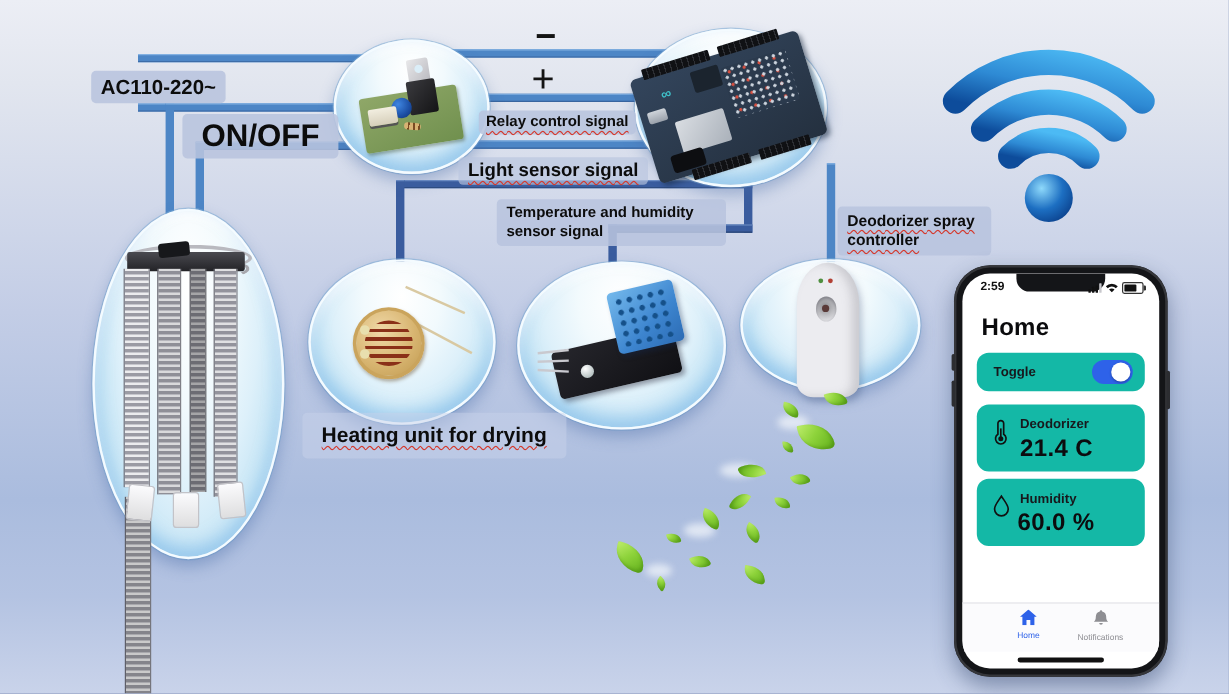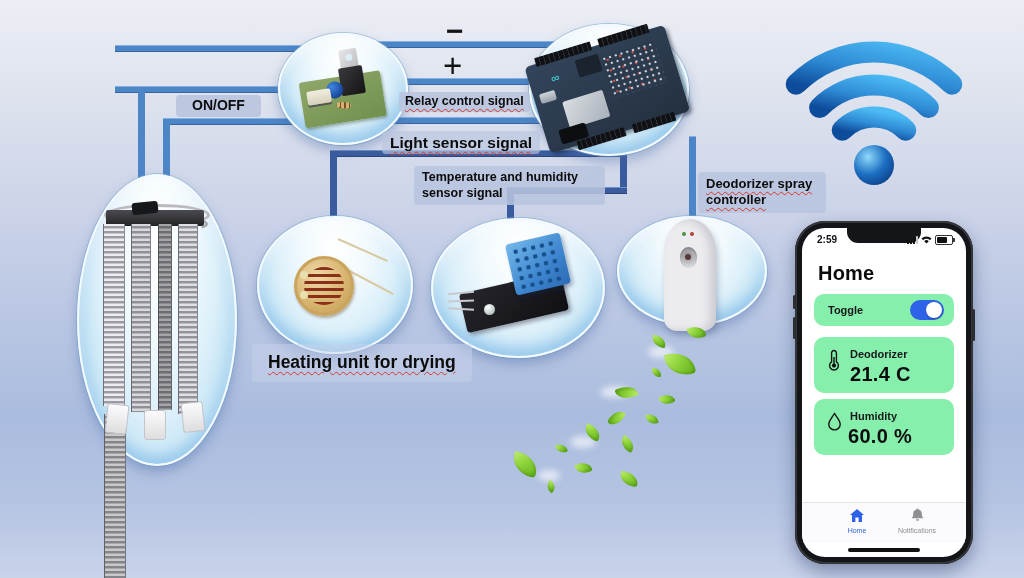--- a/index.html
+++ b/index.html
@@ -50,21 +50,21 @@
   #screen{position:absolute;left:7px;top:7px;right:7px;bottom:7px;background:#fff;border-radius:23px;overflow:hidden;}
   #notch{position:absolute;left:50%;transform:translateX(-50%);top:0;width:74px;height:15px;background:#141518;border-radius:0 0 11px 11px;}
   .status-time{position:absolute;left:15px;top:6px;font-size:10px;font-weight:bold;color:#111;}
   .status-icons{position:absolute;right:13px;top:7px;display:flex;align-items:center;gap:3px;}
   .sig{display:flex;align-items:flex-end;gap:1px;}
   .sig i{display:block;width:2px;background:#111;border-radius:.5px;}
   .batt{width:16px;height:8px;border:1px solid #333;border-radius:2px;position:relative;}
   .batt i{position:absolute;left:1px;top:1px;bottom:1px;width:10px;background:#111;border-radius:1px;}
   .batt:after{content:"";position:absolute;right:-3px;top:2px;width:2px;height:4px;background:#333;border-radius:0 1px 1px 0;}
   .app-title{position:absolute;left:16px;top:34px;font-size:20px;font-weight:bold;color:#0b0b0d;letter-spacing:.2px;}
-  .card{position:absolute;left:12px;width:140px;background:#86efac;border-radius:10px;}
+  .card{position:absolute;left:12px;width:140px;background:#14b8a6;border-radius:10px;}
   .card-label{font-size:11px;font-weight:bold;color:#18181c;}
   .card-value{font-size:20px;font-weight:bold;color:#0c0c0e;letter-spacing:.3px;}
   .switch{position:absolute;right:10px;top:6px;width:34px;height:20px;border-radius:10px;background:#2e62e9;}
   .switch i{position:absolute;right:2px;top:2px;width:16px;height:16px;border-radius:50%;background:#fff;box-shadow:0 1px 2px rgba(0,0,0,.3);}
   .tabbar{position:absolute;left:0;right:0;bottom:14px;height:40px;border-top:1px solid #e3e3e8;background:#fbfbfd;}
   .tab{position:absolute;top:5px;width:70px;text-align:center;}
   .tab .lbl{display:block;font-size:7px;margin-top:1px;}
   .tab-active{color:#2e62e9;}
   .tab-idle{color:#8e8e93;}
   .home-ind{position:absolute;left:50%;transform:translateX(-50%);bottom:5px;width:72px;height:4px;background:#111;border-radius:2px;}
@@ -181,21 +181,22 @@
           <stop offset="0.55" stop-color="#1d6fc2"></stop>
           <stop offset="1" stop-color="#0a3f8a"></stop>
       </radialGradient>
     </defs>
     <path d="M 14.2 60.2 A 110 110 0 0 1 169.8 60.2" fill="none" stroke="url(#wg)" stroke-width="21" stroke-linecap="round"></path>
     <path d="M 37.6 83.6 A 77 77 0 0 1 146.4 83.6" fill="none" stroke="url(#wg)" stroke-width="21" stroke-linecap="round"></path>
     <path d="M 60.2 106.2 A 45 45 0 0 1 123.8 106.2" fill="none" stroke="url(#wg)" stroke-width="21" stroke-linecap="round"></path>
     <circle cx="92" cy="141" r="20" fill="url(#wb)"></circle>
   </svg>
 
-  <div class="chip" style="left:176px;top:95px;font-size:14px;padding:2px 16px;"><span>ON/OFF</span></div>
+  <div class="chip" style="left:76px;top:59px;font-size:17px;"><span>AC110-220~</span></div>
+  <div class="chip" style="left:152px;top:95px;font-size:26px;padding:2px 16px;"><span>ON/OFF</span></div>
   <div class="sign" style="left:446px;top:14px;font-size:30px;"><span>−</span></div>
   <div class="sign" style="left:443px;top:47px;font-size:33px;font-weight:normal;"><span>+</span></div>
   <div class="chip" style="left:399px;top:92px;font-size:12.5px;padding:2px 6px;"><span class="misspell">Relay control signal</span></div>
   <div class="chip" style="left:414px;top:166px;font-size:12.5px;padding:4px 8px;width:175px;">
     <span>Temperature and humidity</span><br>
     <span>sensor signal</span>
   </div>
   <div class="chip" style="left:382px;top:131px;font-size:15.5px;padding:2px 8px;background:rgba(184,196,222,.65);"><span class="misspell">Light sensor signal</span></div>
   <div class="chip" style="left:698px;top:152px;font-size:13px;padding:4px 8px;width:112px;margin-top:20px;">
     <span class="misspell">Deodorizer spray</span><br>

